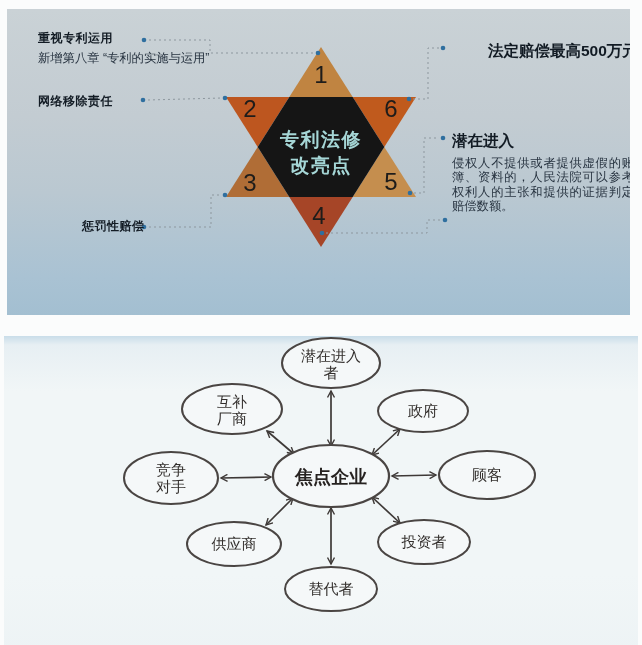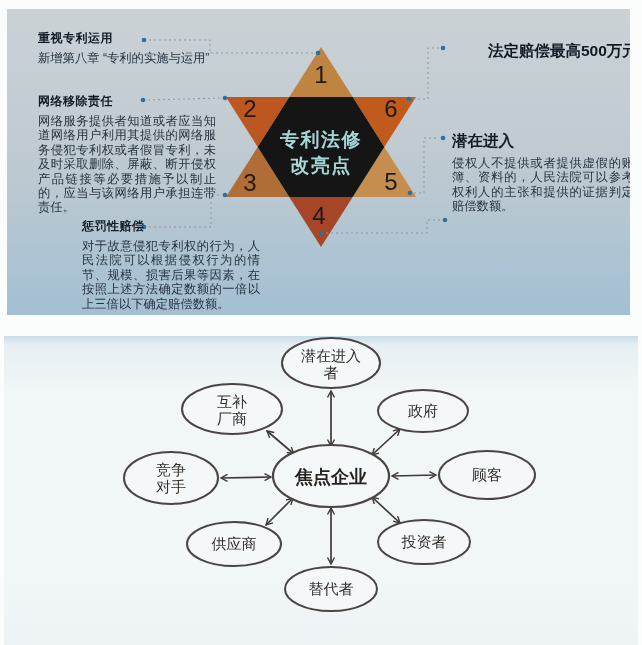--- a/index.html
+++ b/index.html
@@ -97,25 +97,23 @@
       <circle cx="436" cy="39" r="2.3" fill="#2f6f9f"></circle>
     </svg>
 
     <div class="col col-left">
       <div class="sec s1">
         <h3>重视专利运用</h3>
         <p>新增第八章 “专利的实施与运用”</p>
       </div>
       <div class="sec s2">
         <h3>网络移除责任</h3>
-        <p>网络服务提供者知道或者应当知道网络用户利用其提供的网络服务侵犯专利权或者假冒专利，未及时采取删除、屏蔽、断开侵权产品链接等必要措施予以制止的，应当与该网络用户承担连带责任。</p>
       </div>
       <div class="sec s3">
         <h3>惩罚性赔偿</h3>
-        <p>对于故意侵犯专利权的行为，人民法院可以根据侵权行为的情节、规模、损害后果等因素，在按照上述方法确定数额的一倍以上三倍以下确定赔偿数额。</p>
       </div>
     </div>
 
     <div class="col col-right">
       <div class="sec s1">
         <h3>法定赔偿最高500万元</h3>
       </div>
       <div class="sec s2">
         <h3>潜在进入</h3>
         <p>侵权人不提供或者提供虚假的账簿、资料的，人民法院可以参考权利人的主张和提供的证据判定赔偿数额。</p>

